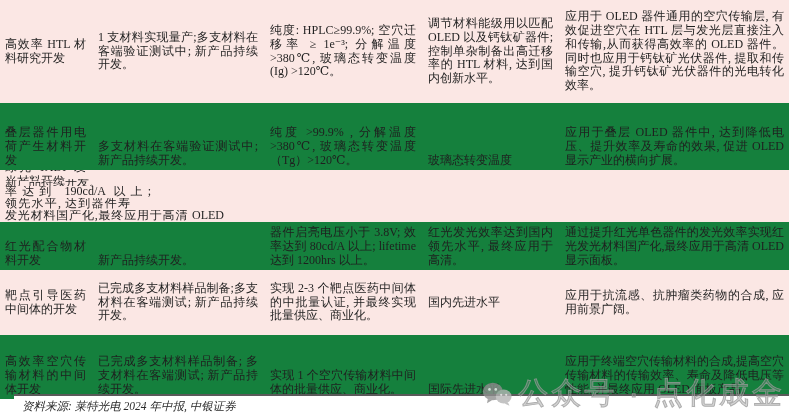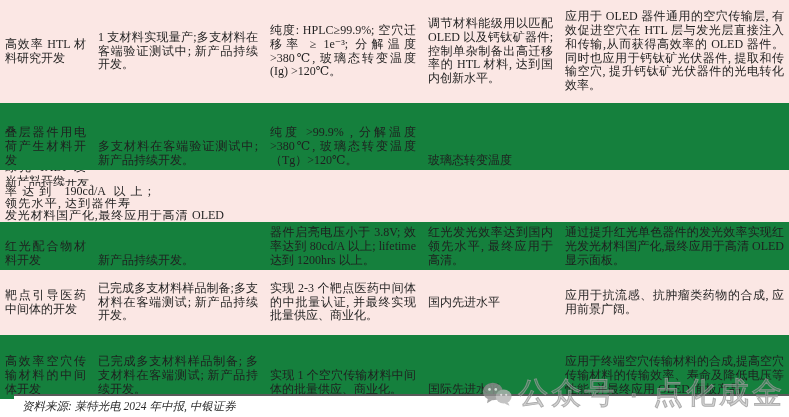--- a/index.html
+++ b/index.html
@@ -58,20 +58,21 @@
       <div class="cell c3">纯度: HPLC≥99.9%; 空穴迁移率 ≥ 1e⁻³; 分解温度&gt;380℃, 玻璃态转变温度(Ig) &gt;120℃。</div>
       <div class="cell c4">调节材料能级用以匹配 OLED 以及钙钛矿器件; 控制单杂制备出高迁移率的 HTL 材料, 达到国内创新水平。</div>
       <div class="cell c5">应用于 OLED 器件通用的空穴传输层, 有效促进空穴在 HTL 层与发光层直接注入和传输,从而获得高效率的 OLED 器件。同时也应用于钙钛矿光伏器件, 提取和传输空穴, 提升钙钛矿光伏器件的光电转化效率。</div>
     </div>
 
     <div class="row white r2">
       <div class="cell c1">叠层器件用电荷产生材料开发</div>
       <div class="cell c2">多支材料在客端验证测试中; 新产品持续开发。</div>
       <div class="cell c3">纯度 &gt;99.9% , 分解温度&gt;380℃, 玻璃态转变温度（Tg）&gt;120℃。</div>
       <div class="cell c4">玻璃态转变温度</div>
+      <div class="cell c5">应用于叠层 OLED 器件中, 达到降低电压、提升效率及寿命的效果, 促进 OLED 显示产业的横向扩展。</div>
     </div>
 
     <div class="row pink r3">
       <div class="cell c1">绿光 TADF 发光材料开发</div>
       <div class="cell c2">新产品持续开发。</div>
       <div class="cell c3">器件启亮电压小于 3.8V; 效率达到 190cd/A 以上; lifetime 达到 600hrs 以上。</div>
       <div class="cell c4">绿光发光效率达到国内领先水平, 达到器件寿命提升。</div>
       <div class="cell c5">通过提升绿光单色器件发光效率实现绿光发光材料国产化,最终应用于高清 OLED 显示面板。</div>
     </div>
 

